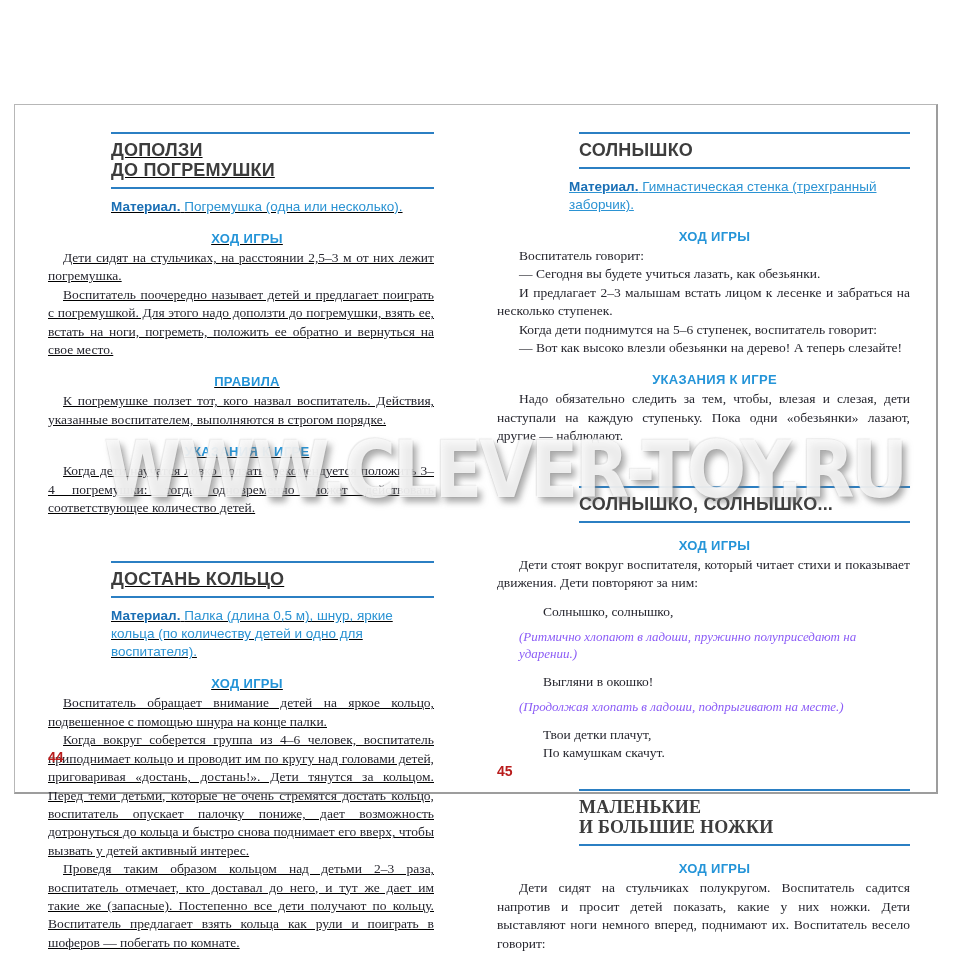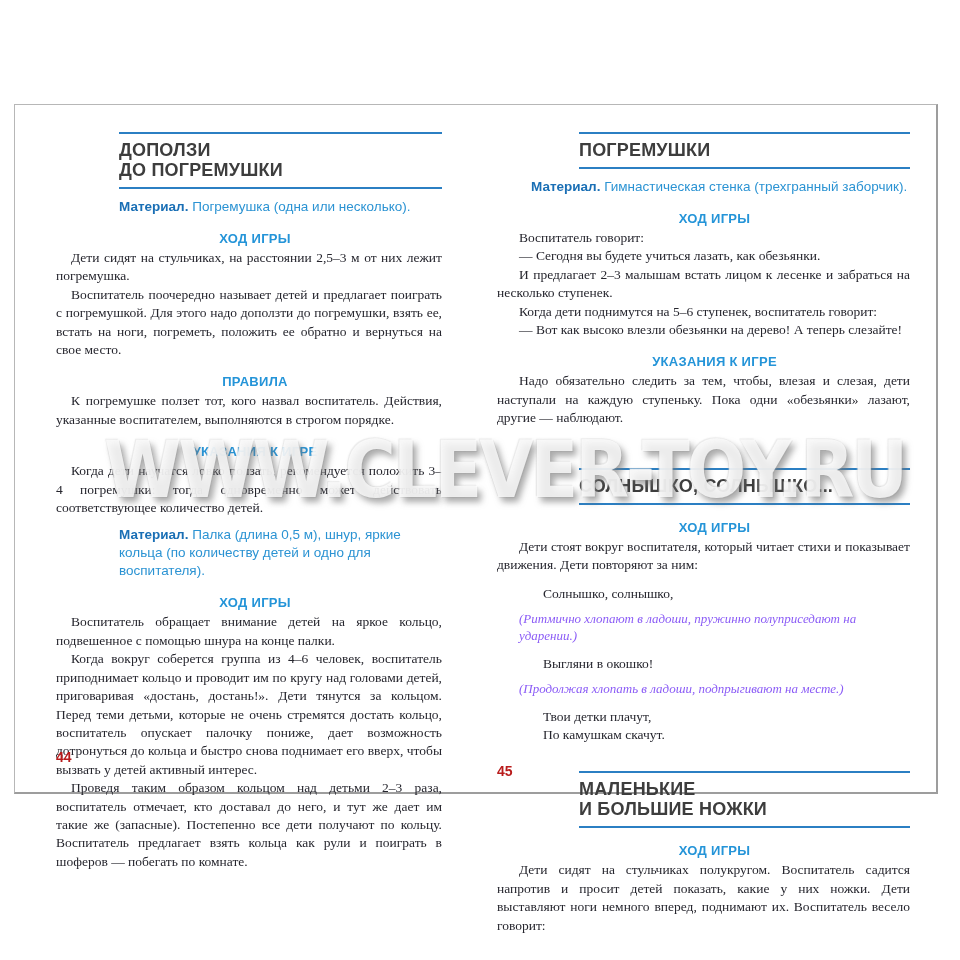--- a/index.html
+++ b/index.html
@@ -5,41 +5,41 @@
   html,body{margin:0;padding:0;}
   body{
     width:960px;height:960px;background:#ffffff;position:relative;overflow:hidden;
     font-family:"Liberation Serif", serif;
   }
   .spread{
     position:absolute;left:14px;top:104px;width:921px;height:687px;background:#fff;
     border:1px solid #b7b7b7;border-right:2px solid #9d9d9d;border-bottom:2px solid #9d9d9d;
   }
   .col{position:absolute;top:0;height:100%;}
-  .col-left{left:41px;width:386px;}
+  .col-left{left:33px;width:386px;text-decoration:underline;}
   .col-right{left:482px;width:413px;}
 
   .game-title{
     margin:27px 0 0 63px;padding:6px 0 7px;
     border-top:2px solid #2b7fc3;border-bottom:2px solid #2b7fc3;
     font-family:"Liberation Sans", sans-serif;font-weight:bold;
     font-size:18px;line-height:20px;color:#3d3d3d;letter-spacing:0.2px;
   }
   .game-title span{display:block;}
   .col-right .game-title{margin-left:82px;}
   .gap-l2{margin-top:44px;}
   .gap-r2{margin-top:40px;}
-  .gap-r3{}
+  .gap-r3{font-family:Liberation Serif, serif;}
 
   .material{
     margin:9px 0 0 63px;
     font-family:"Liberation Sans", sans-serif;font-size:13.5px;line-height:18px;
     color:#2b93d3;
   }
-  .col-right .material{margin-left:34px;}
+  .col-right .material{margin-left:72px;text-decoration:underline;}
   .material b{color:#1a6fb5;font-weight:bold;}
 
   .subhead{
     margin:15px 0 3px 12px;
     font-family:"Liberation Sans", sans-serif;font-weight:bold;
     font-size:13px;line-height:15px;color:#2494d8;letter-spacing:0.3px;text-align:center;
   }
   .col-right .subhead{margin-left:22px;}
 
   .para{
@@ -92,36 +92,39 @@
       <p class="para">Воспитатель поочередно называет детей и предлагает поиграть с погремушкой. Для этого надо доползти до погремушки, взять ее, встать на ноги, погреметь, положить ее обратно и вернуться на свое место.</p>
 
       <h3 class="subhead">ПРАВИЛА</h3>
       <p class="para">К погремушке ползет тот, кого назвал воспитатель. Действия, указанные воспитателем, выполняются в строгом порядке.</p>
 
       <h3 class="subhead">УКАЗАНИЯ К ИГРЕ</h3>
       <p class="para">Когда дети научатся ловко ползать, рекомендуется положить 3–4 погремушки: тогда одновременно может действовать соответствующее количество детей.</p>
     </section>
 
     <section>
+      <h2 class="game-title gap-l2">
+        <span>ДОСТАНЬ КОЛЬЦО</span>
+      </h2>
       <p class="material"><b>Материал.</b> <span>Палка (длина 0,5 м), шнур, яркие кольца (по количеству детей и одно для воспитателя).</span></p>
 
       <h3 class="subhead">ХОД ИГРЫ</h3>
       <p class="para">Воспитатель обращает внимание детей на яркое кольцо, подвешенное с помощью шнура на конце палки.</p>
       <p class="para">Когда вокруг соберется группа из 4–6 человек, воспитатель приподнимает кольцо и проводит им по кругу над головами детей, приговаривая «достань, достань!». Дети тянутся за кольцом. Перед теми детьми, которые не очень стремятся достать кольцо, воспитатель опускает палочку пониже, дает возможность дотронуться до кольца и быстро снова поднимает его вверх, чтобы вызвать у детей активный интерес.</p>
       <p class="para">Проведя таким образом кольцом над детьми 2–3 раза, воспитатель отмечает, кто доставал до него, и тут же дает им такие же (запасные). Постепенно все дети получают по кольцу. Воспитатель предлагает взять кольца как рули и поиграть в шоферов — побегать по комнате.</p>
     </section>
 
     <div class="pageno pageno-left">44</div>
   </div>
 
   <div class="col col-right">
 
     <section>
       <h2 class="game-title">
-        <span>ПОГРЕМУШКИ</span>
+        <span>СОЛНЫШКО</span>
       </h2>
       <p class="material"><b>Материал.</b> <span>Гимнастическая стенка (трехгранный заборчик).</span></p>
 
       <h3 class="subhead">ХОД ИГРЫ</h3>
       <p class="para">Воспитатель говорит:</p>
       <p class="para">— Сегодня вы будете учиться лазать, как обезьянки.</p>
       <p class="para">И предлагает 2–3 малышам встать лицом к лесенке и забраться на несколько ступенек.</p>
       <p class="para">Когда дети поднимутся на 5–6 ступенек, воспитатель говорит:</p>
       <p class="para">— Вот как высоко влезли обезьянки на дерево! А теперь слезайте!</p>
 

